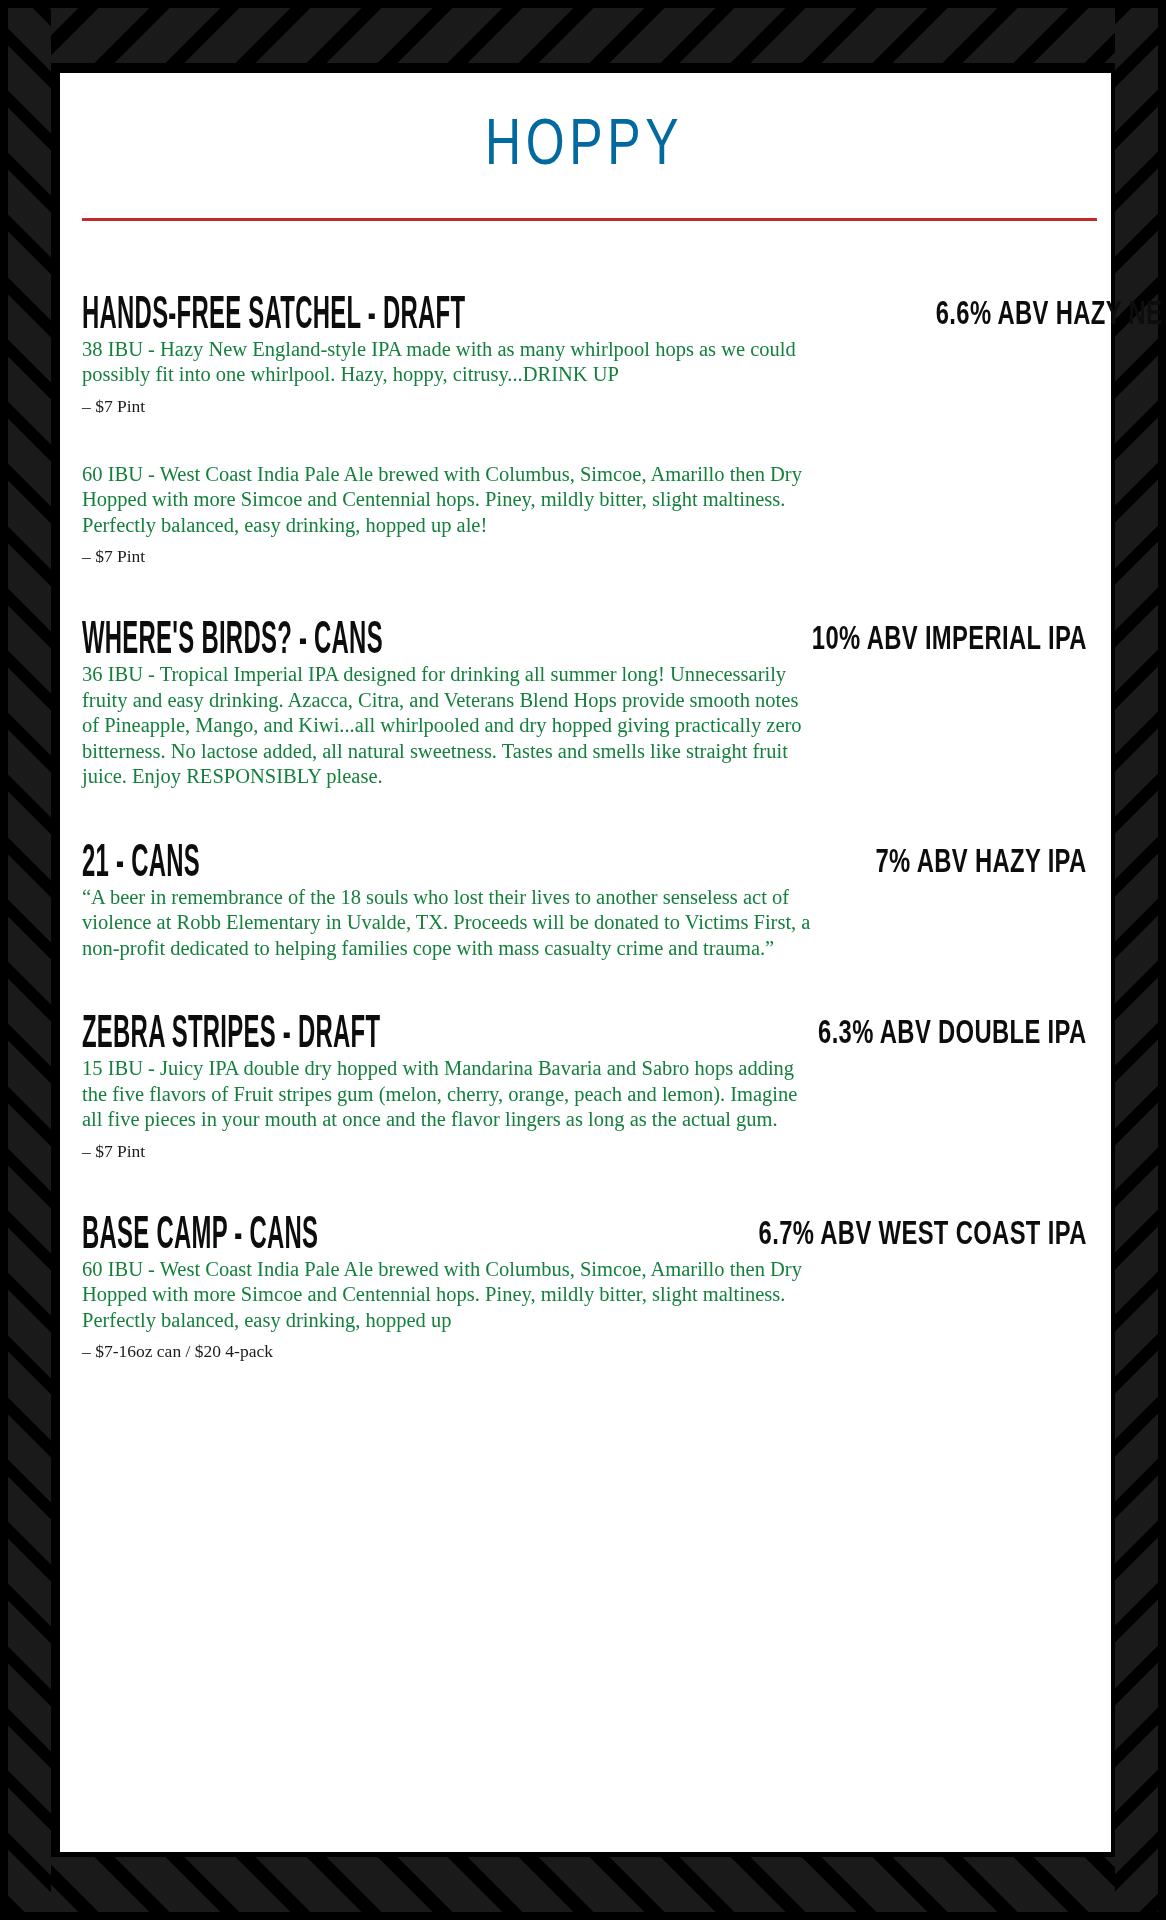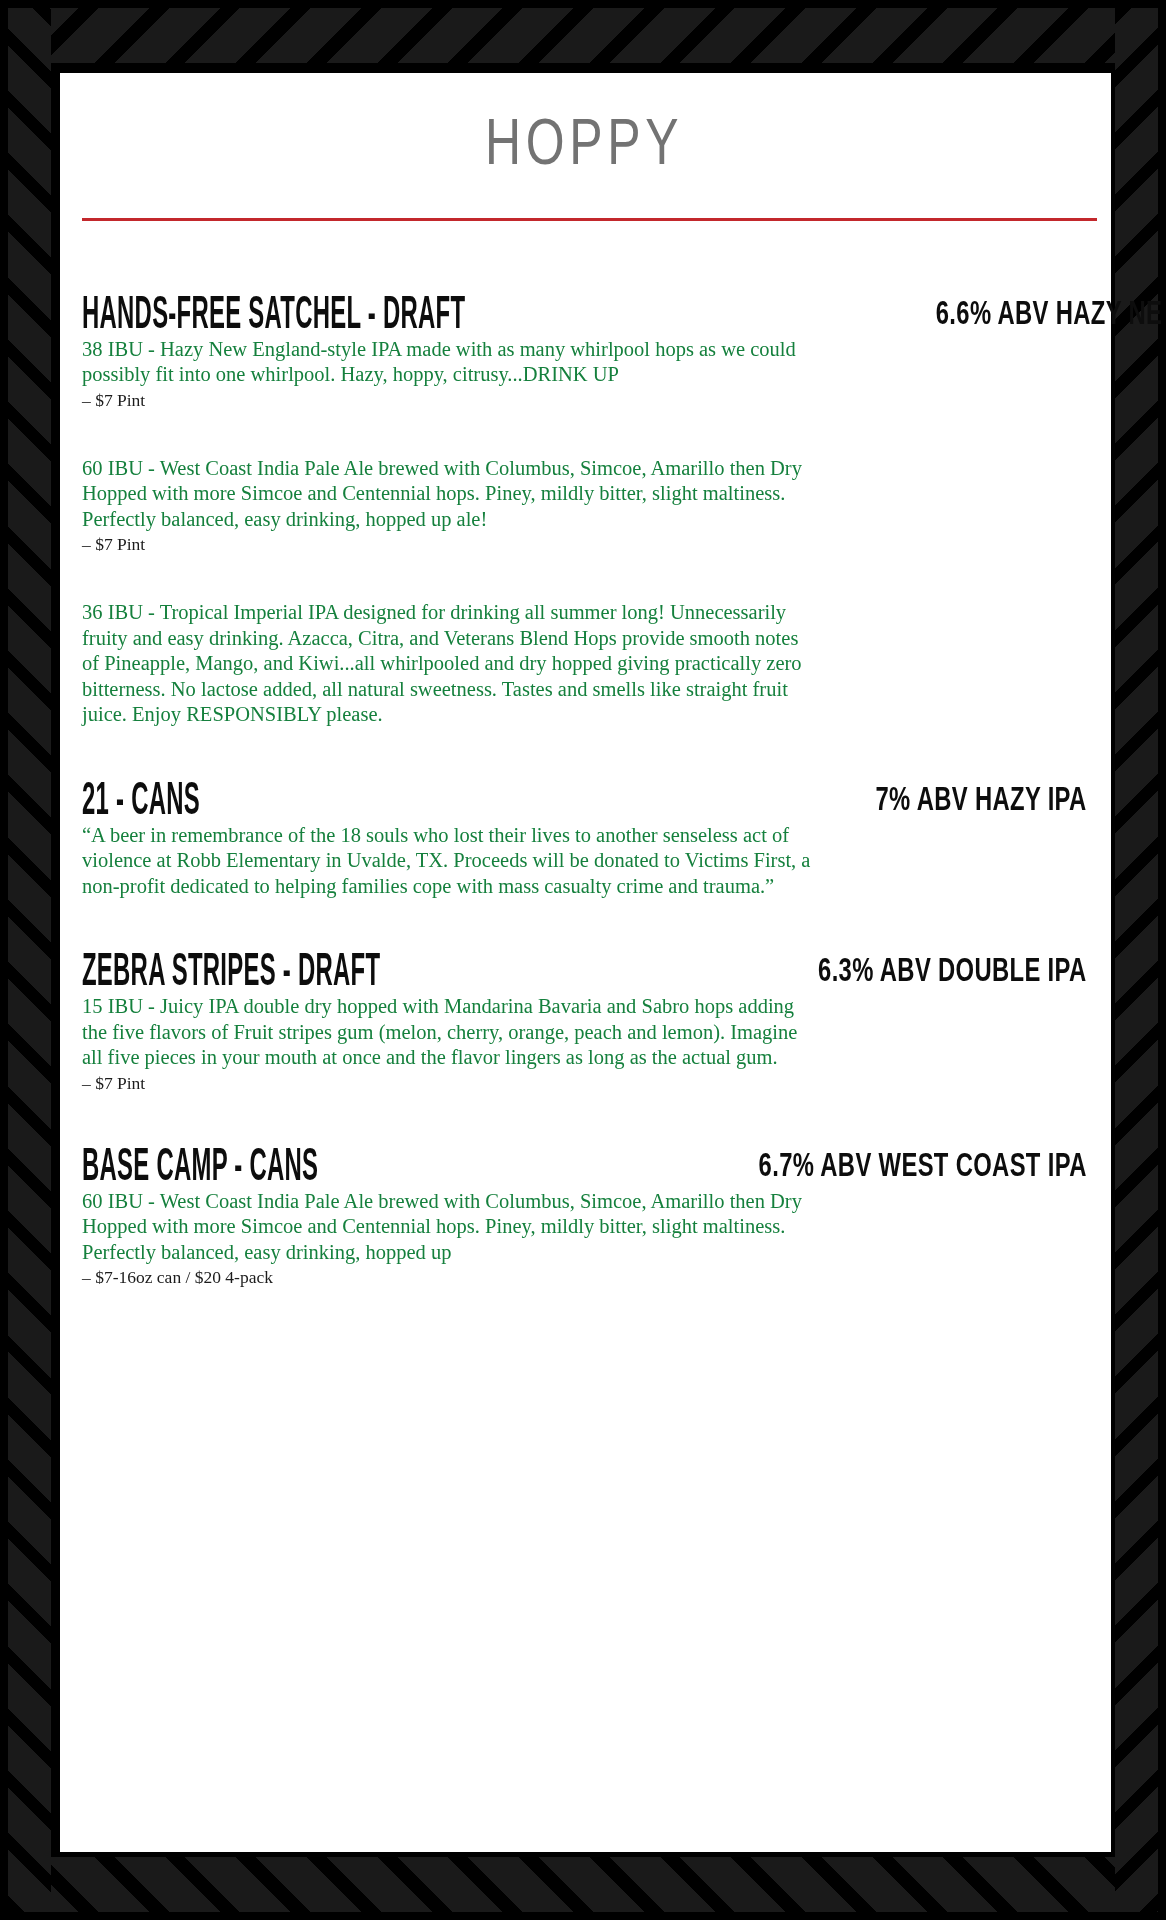--- a/index.html
+++ b/index.html
@@ -13,38 +13,38 @@
   .band-top{top:8px;background:repeating-linear-gradient(135deg,#000 0 14px,#1a1a1a 14px 50px);}
   .band-bottom{bottom:8px;background:repeating-linear-gradient(45deg,#000 0 14px,#1a1a1a 14px 50px);}
   .band-left{left:8px;background:repeating-linear-gradient(45deg,#000 0 12px,#1a1a1a 12px 44px);}
   .band-right{right:8px;background:repeating-linear-gradient(135deg,#000 0 12px,#1a1a1a 12px 44px);}
 
   .card{position:absolute;left:60px;right:55px;top:73px;bottom:68px;
         background:#fff;padding:0 24px 0 22px;box-sizing:border-box;}
 
   .menu-title{margin-top:36px;text-align:center;line-height:66px;height:66px;
               font-family:"Liberation Sans",sans-serif;font-weight:400;
-              font-size:64px;color:#737373;}
+              font-size:64px;color:#0369a1;}
   .menu-title span{display:inline-block;transform:scaleX(.78);transform-origin:center;
                    letter-spacing:6px;}
   .divider{border:none;height:3px;background:#c3282c;margin:42px -10px 0 0;}
 
   .entries{margin-top:66px;}
   .entry{margin-bottom:45px;}
   .entry-head{display:flex;justify-content:space-between;align-items:flex-start;}
   .entry-name{font-family:"Liberation Sans",sans-serif;font-weight:700;
               font-size:46px;line-height:50px;color:#0d0d0d;white-space:nowrap;
               display:inline-block;transform:scaleX(.52);transform-origin:0 50%;
               letter-spacing:.5px;}
   .entry-abv{font-family:"Liberation Sans",sans-serif;font-weight:700;
              font-size:34px;line-height:50px;color:#0d0d0d;white-space:nowrap;
              display:inline-block;transform:scaleX(.70);transform-origin:100% 50%;
              letter-spacing:.5px;}
   .entry-desc{font-size:20.5px;line-height:25.5px;color:#15803d;white-space:pre-line;}
-  .entry-price{font-size:17.5px;line-height:21px;color:#1c1c1c;margin-top:2px;}
+  .entry-price{font-size:17.5px;line-height:21px;color:#1c1c1c;margin-top:8px;}
 </style>
 </head>
 <body>
 
 <div class="band band-top"></div>
 <div class="band band-bottom"></div>
 <div class="band band-left"></div>
 <div class="band band-right"></div>
 
 <div class="card">
@@ -64,20 +64,24 @@
     </div>
 
     <div class="entry">
       <div class="entry-desc">60 IBU - West Coast India Pale Ale brewed with Columbus, Simcoe, Amarillo then Dry
 Hopped with more Simcoe and Centennial hops. Piney, mildly bitter, slight maltiness.
 Perfectly balanced, easy drinking, hopped up ale!</div>
       <div class="entry-price">– $7 Pint</div>
     </div>
 
     <div class="entry">
+      <div class="entry-head">
+        <span class="entry-name">WHERE'S BIRDS? - CANS</span>
+        <span class="entry-abv">10% ABV IMPERIAL IPA</span>
+      </div>
       <div class="entry-desc">36 IBU - Tropical Imperial IPA designed for drinking all summer long! Unnecessarily
 fruity and easy drinking. Azacca, Citra, and Veterans Blend Hops provide smooth notes
 of Pineapple, Mango, and Kiwi...all whirlpooled and dry hopped giving practically zero
 bitterness. No lactose added, all natural sweetness. Tastes and smells like straight fruit
 juice. Enjoy RESPONSIBLY please.</div>
     </div>
 
     <div class="entry">
       <div class="entry-head">
         <span class="entry-name">21 - CANS</span>

